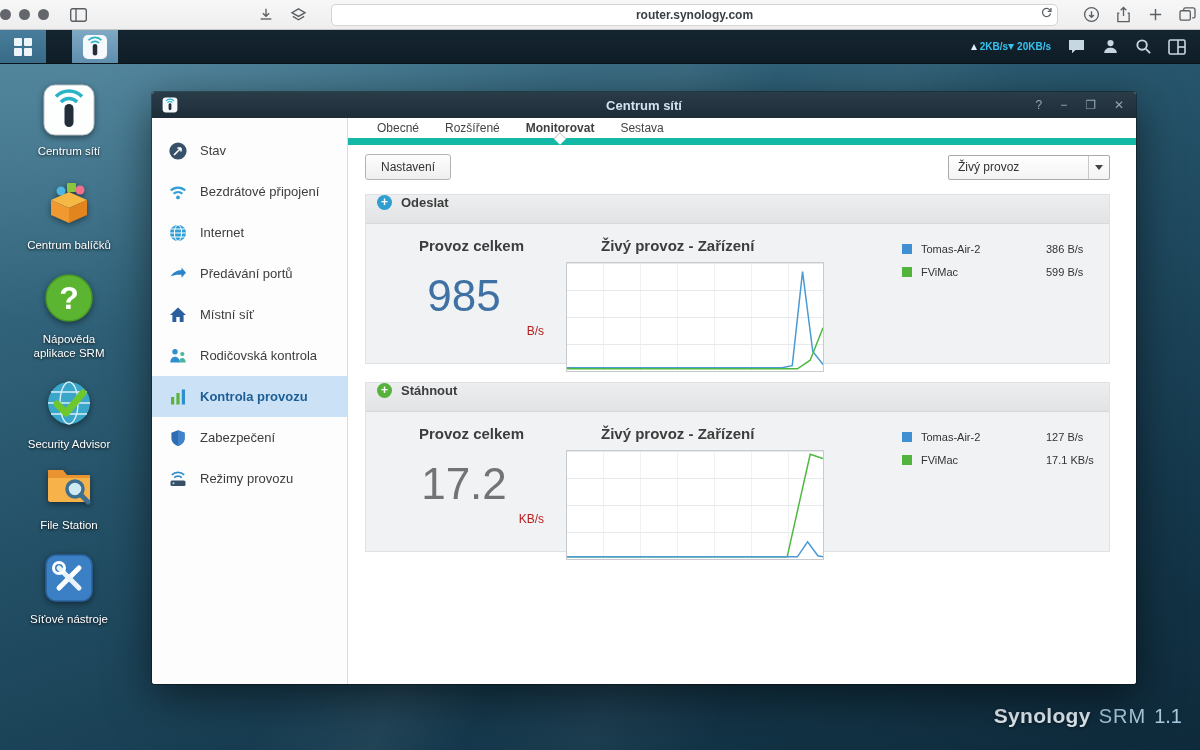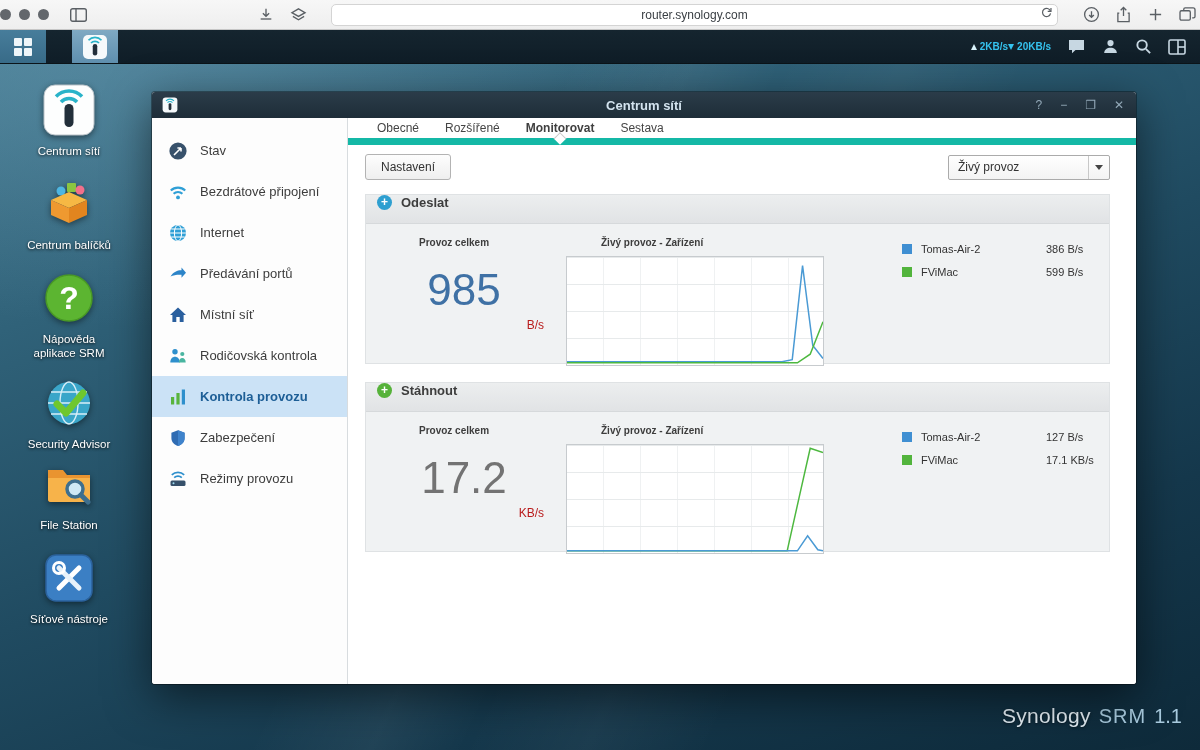--- a/index.html
+++ b/index.html
@@ -1,20 +1,20 @@
 <!DOCTYPE html>
 <html><head>
 <meta charset="utf-8">
 <style>
   * { margin:0; padding:0; box-sizing:border-box; }
   html,body { width:1200px; height:750px; overflow:hidden; font-family:"Liberation Sans", sans-serif; background:#0e2a3a; }
 
   
   .browser { height:30px; background:linear-gradient(#f7f7f7,#eeeeee); border-bottom:1px solid #c6c6c6;
-             display:flex; align-items:center; padding:0 0; gap:6px; }
+             display:flex; align-items:center; padding:0 0; gap:6px;font-weight:bold; }
   .lights { display:flex; gap:8px; margin-right:10px; }
   .light { width:11px; height:11px; border-radius:50%; background:#63676c; display:inline-block; }
   .cbtn { background:none; border:none; width:26px; height:22px; display:flex; align-items:center; justify-content:center;
           color:#5a5f64; cursor:pointer; flex:none; }
   .cbtn svg { display:block; }
   .cgap { width:150px; }
   .urlbar { flex:1; height:22px; background:#fff; border:1px solid #d4d4d4; border-radius:5px; margin:0 14px;
             position:relative; display:flex; align-items:center; justify-content:center; }
   .urltext { font-size:12px; color:#3a3f44; }
   .refresh { position:absolute; right:4px; top:1px; background:none; border:none; color:#5a5f64; cursor:pointer; }
@@ -44,21 +44,21 @@
   .arr.down { border-top:6px solid #35c3ef; }
   .tb-icon { background:none; border:none; cursor:pointer; color:#c7d7e2; display:flex; align-items:center; }
 
   
   .dicon { position:absolute; left:22px; width:94px; text-align:center; cursor:pointer; }
   .dicon .art { width:52px; height:52px; margin:0 auto; filter:drop-shadow(0 2px 3px rgba(0,0,0,.45)); }
   .dlabel { margin-top:4px; font-size:11.5px; color:#fff; text-shadow:0 1px 3px rgba(0,0,0,.9); line-height:1.25; }
 
   
   .brand { position:absolute; right:18px; bottom:22px; display:flex; align-items:baseline; gap:8px; }
-  .brand-name { font-size:21px; font-weight:normal; color:#e3edf4; letter-spacing:.3px; text-shadow:0 1px 3px rgba(0,0,0,.5); }
+  .brand-name { font-size:21px; font-weight:bold; color:#e3edf4; letter-spacing:.3px; text-shadow:0 1px 3px rgba(0,0,0,.5); }
   .brand-prod { font-size:20px; color:#a9cbdf; letter-spacing:1px; }
   .brand-ver { font-size:20px; color:#a9cbdf; }
 
   
   .window { position:absolute; left:152px; top:62px; width:984px; height:592px; background:#fff; border-radius:3px;
             box-shadow:0 12px 45px rgba(0,0,0,.55), 0 0 0 1px rgba(0,0,0,.35); overflow:hidden; }
   .titlebar { height:26px; background:linear-gradient(#2b3c49,#1e2d38); display:flex; align-items:center;
               padding:0 10px; position:relative; }
   .wtitle { position:absolute; left:0; right:0; text-align:center; color:#d3e3ef; font-size:13px; font-weight:bold; }
   .wicon { z-index:2; display:flex; }
@@ -92,21 +92,21 @@
   .content { padding:6px 26px 0 17px; flex:1; overflow:hidden; }
   .panel { margin-bottom:18px; border:1px solid #dfe2e4; }
   .phead { height:29px; background:linear-gradient(#eceeef,#e1e3e5); border-bottom:1px solid #d6d9db;
            display:flex; align-items:flex-start; gap:9px; padding:0 11px; }
   .toggle { width:15px; height:15px; border-radius:50%; color:#fff; font-size:12px; font-weight:bold; line-height:14px;
             text-align:center; cursor:pointer; flex:none; }
   .toggle::before { content:"+"; }
   .ptitle { font-size:13px; font-weight:bold; color:#3d3d3d; }
   .pbody { background:#f0f2f3; height:139px; display:flex; padding:10px 14px 12px 18px; }
   .col-total { width:182px; flex:none; }
-  .sec-label { font-size:10px; font-weight:bold; color:#3d3d3d; margin:3px 0 0;padding-left:35px; }
+  .sec-label { font-size:15px; font-weight:bold; color:#3d3d3d; margin:3px 0 0;padding-left:35px; }
   .bignum { width:160px; text-align:center; font-size:44px; line-height:1; margin-top:20px; }
   .bigunit { width:160px; text-align:right; font-size:12px; color:#b91c1c; margin-top:6px; }
   .col-chart { width:262px; flex:none; }
   .chartbox { width:258px; height:110px; background:#fff; border:1px solid #c7cbce; margin-top:8px; position:relative;
     background-image:
       repeating-linear-gradient(to top, transparent 0 26px, #e7eaeb 26px 27px),
       repeating-linear-gradient(to right, transparent 0 36px, #eff1f2 36px 37px); }
   .chartbox svg { position:absolute; inset:0; width:100%; height:100%; }
   .col-legend { margin-left:74px; padding-top:9px; }
   .lrow { display:flex; align-items:center; margin-bottom:11px; font-size:11px; color:#333; }

